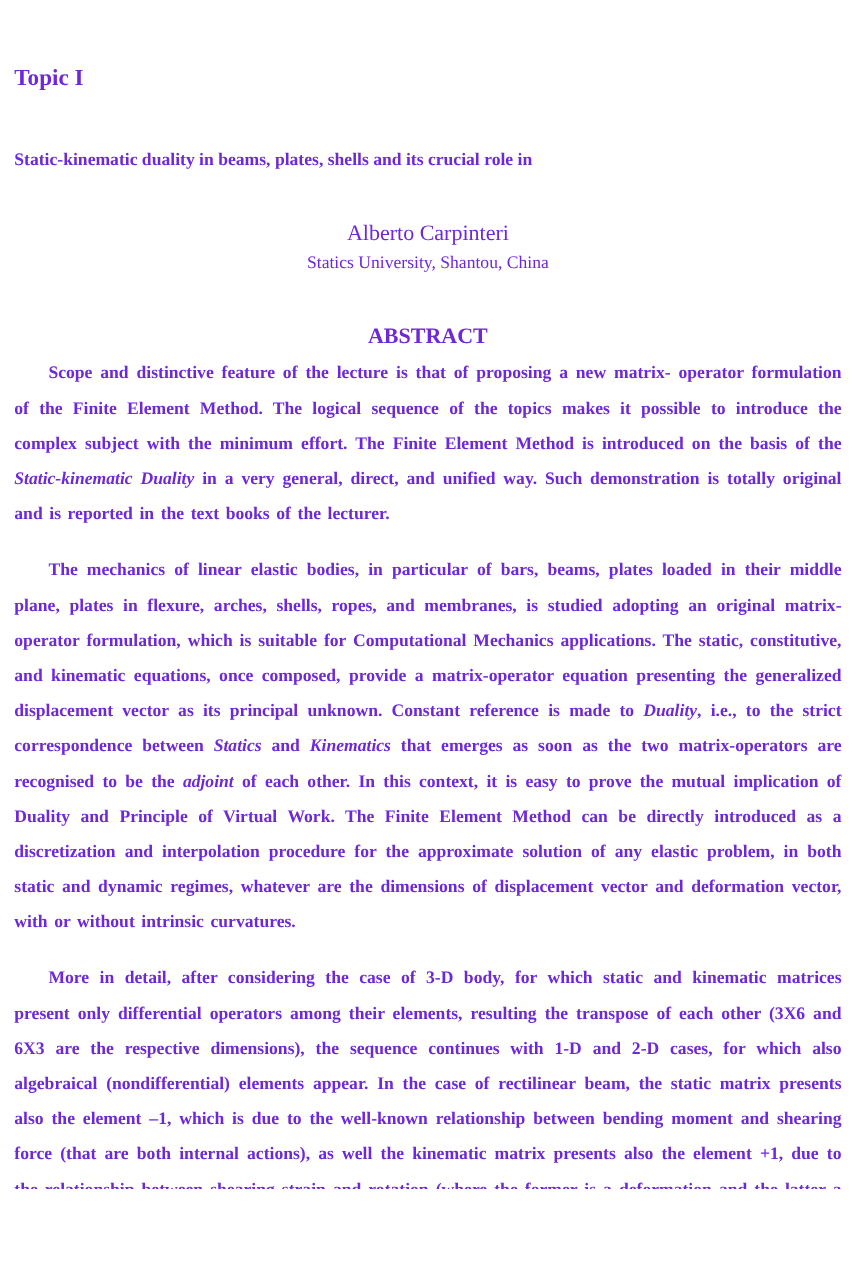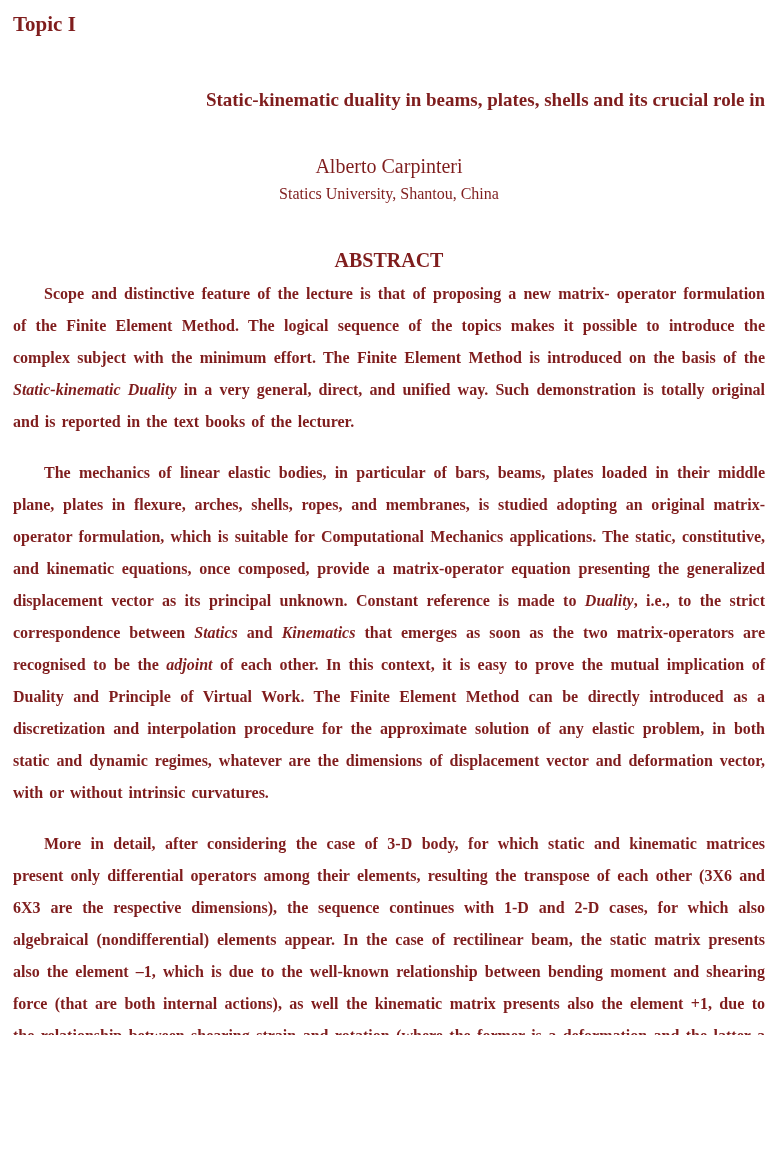--- a/index.html
+++ b/index.html
@@ -7,37 +7,38 @@
     padding: 0;
     background: #ffffff;
   }
   .page {
     position: relative;
     width: 778px;
     height: 1035px;
     box-sizing: border-box;
     padding: 8px 13px 0 13px;
     background: #ffffff;
-    color: #7f1d1d;
+    color: #6d28d9;
     font-family: "Liberation Serif", serif;
     overflow: hidden;
+    margin-top: 46px;
   }
   .topic {
     margin: 0;
     font-size: 21px;
     font-weight: bold;
     line-height: 32px;
     text-align: left;
   }
   .title {
     margin: 44px 0 0 0;
-    font-size: 19px;
+    font-size: 16px;
     font-weight: bold;
     line-height: 31px;
-    text-align: right;
+    text-align: left;
   }
   .title-line { display: block; }
   .author {
     margin-top: 37px;
     font-size: 20px;
     line-height: 28px;
     text-align: center;
   }
   .affiliation {
     font-size: 16px;

